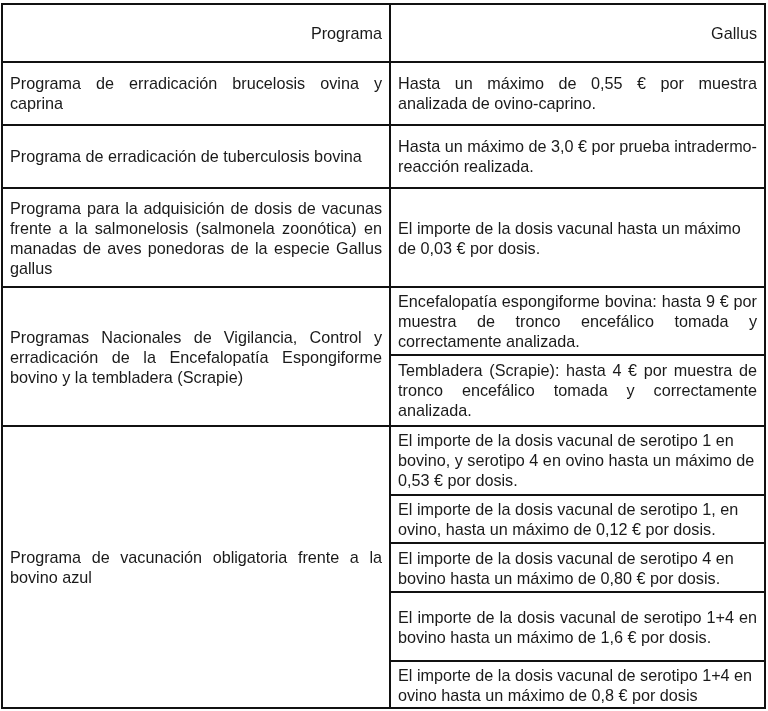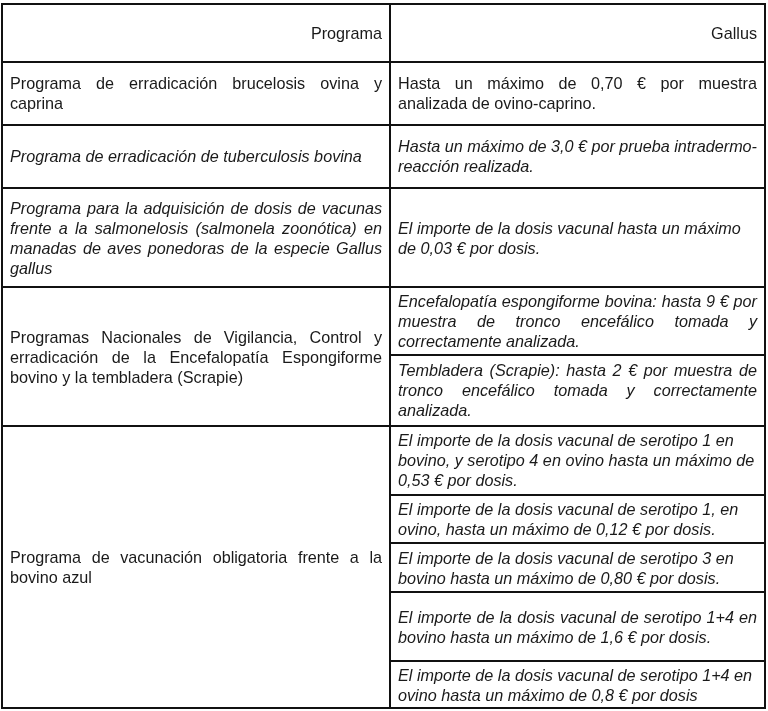--- a/index.html
+++ b/index.html
@@ -39,79 +39,78 @@
     }
     .tbl td.just {
       text-align: justify;
       text-align-last: left;
       margin-left: 21px;
     }
     .col-prog { width: 388px; }
     .col-imp { width: 375px; }
 
     .r1 { height: 62px; }
-    .r2 { height: 62px; font-style: italic; }
-    .r3 { height: 98px; font-style: italic; }
+    .r2 { height: 62px; }
+    .r3 { height: 98px; }
     .r4a { height: 66px; }
     .r4b { height: 70px; }
     .r5a { height: 68px; }
     .r5b { height: 48px; }
     .r5c { height: 48px; }
     .r5d { height: 68px; }
     .r5e { height: 46px; }
 
     .sub {
       padding-top: 1px !important;
       padding-bottom: 1px !important;
-      font-style: italic;
     }
   </style>
 </head>
 <body>
 
 <table class="tbl">
   <colgroup>
     <col class="col-prog">
     <col class="col-imp">
   </colgroup>
   <thead>
     <tr>
       <th>Programa</th>
       <th>Gallus</th>
     </tr>
   </thead>
   <tbody>
     <tr class="r1">
       <td class="just">Programa de erradicación brucelosis ovina y caprina</td>
-      <td class="just">Hasta un máximo de 0,70 € por muestra analizada de ovino-caprino.</td>
+      <td class="just">Hasta un máximo de 0,55 € por muestra analizada de ovino-caprino.</td>
     </tr>
     <tr class="r2">
       <td class="just">Programa de erradicación de tuberculosis bovina</td>
       <td class="just">Hasta un máximo de 3,0 € por prueba intradermo-reacción realizada.</td>
     </tr>
     <tr class="r3">
       <td class="just">Programa para la adquisición de dosis de vacunas frente a la salmonelosis (salmonela zoonótica) en manadas de aves ponedoras de la especie Gallus gallus</td>
       <td>El importe de la dosis vacunal hasta un máximo de 0,03 € por dosis.</td>
     </tr>
     <tr class="r4a">
       <td class="just" rowspan="2">Programas Nacionales de Vigilancia, Control y erradicación de la Encefalopatía Espongiforme bovino y la tembladera (Scrapie)</td>
       <td class="just sub">Encefalopatía espongiforme bovina: hasta 9 € por muestra de tronco encefálico tomada y correctamente analizada.</td>
     </tr>
     <tr class="r4b">
-      <td class="just sub">Tembladera (Scrapie): hasta 2 € por muestra de tronco encefálico tomada y correctamente analizada.</td>
+      <td class="just sub">Tembladera (Scrapie): hasta 4 € por muestra de tronco encefálico tomada y correctamente analizada.</td>
     </tr>
     <tr class="r5a">
       <td class="just" rowspan="5">Programa de vacunación obligatoria frente a la bovino azul</td>
       <td class="sub">El importe de la dosis vacunal de serotipo 1 en bovino, y serotipo 4 en ovino hasta un máximo de 0,53 € por dosis.</td>
     </tr>
     <tr class="r5b">
       <td class="sub">El importe de la dosis vacunal de serotipo 1, en ovino, hasta un máximo de 0,12 € por dosis.</td>
     </tr>
     <tr class="r5c">
-      <td class="sub">El importe de la dosis vacunal de serotipo 3 en bovino hasta un máximo de 0,80 € por dosis.</td>
+      <td class="sub">El importe de la dosis vacunal de serotipo 4 en bovino hasta un máximo de 0,80 € por dosis.</td>
     </tr>
     <tr class="r5d">
       <td class="just sub">El importe de la dosis vacunal de serotipo 1+4 en bovino hasta un máximo de 1,6 € por dosis.</td>
     </tr>
     <tr class="r5e">
       <td class="sub">El importe de la dosis vacunal de serotipo 1+4 en ovino hasta un máximo de 0,8 € por dosis</td>
     </tr>
   </tbody>
 </table>
 

